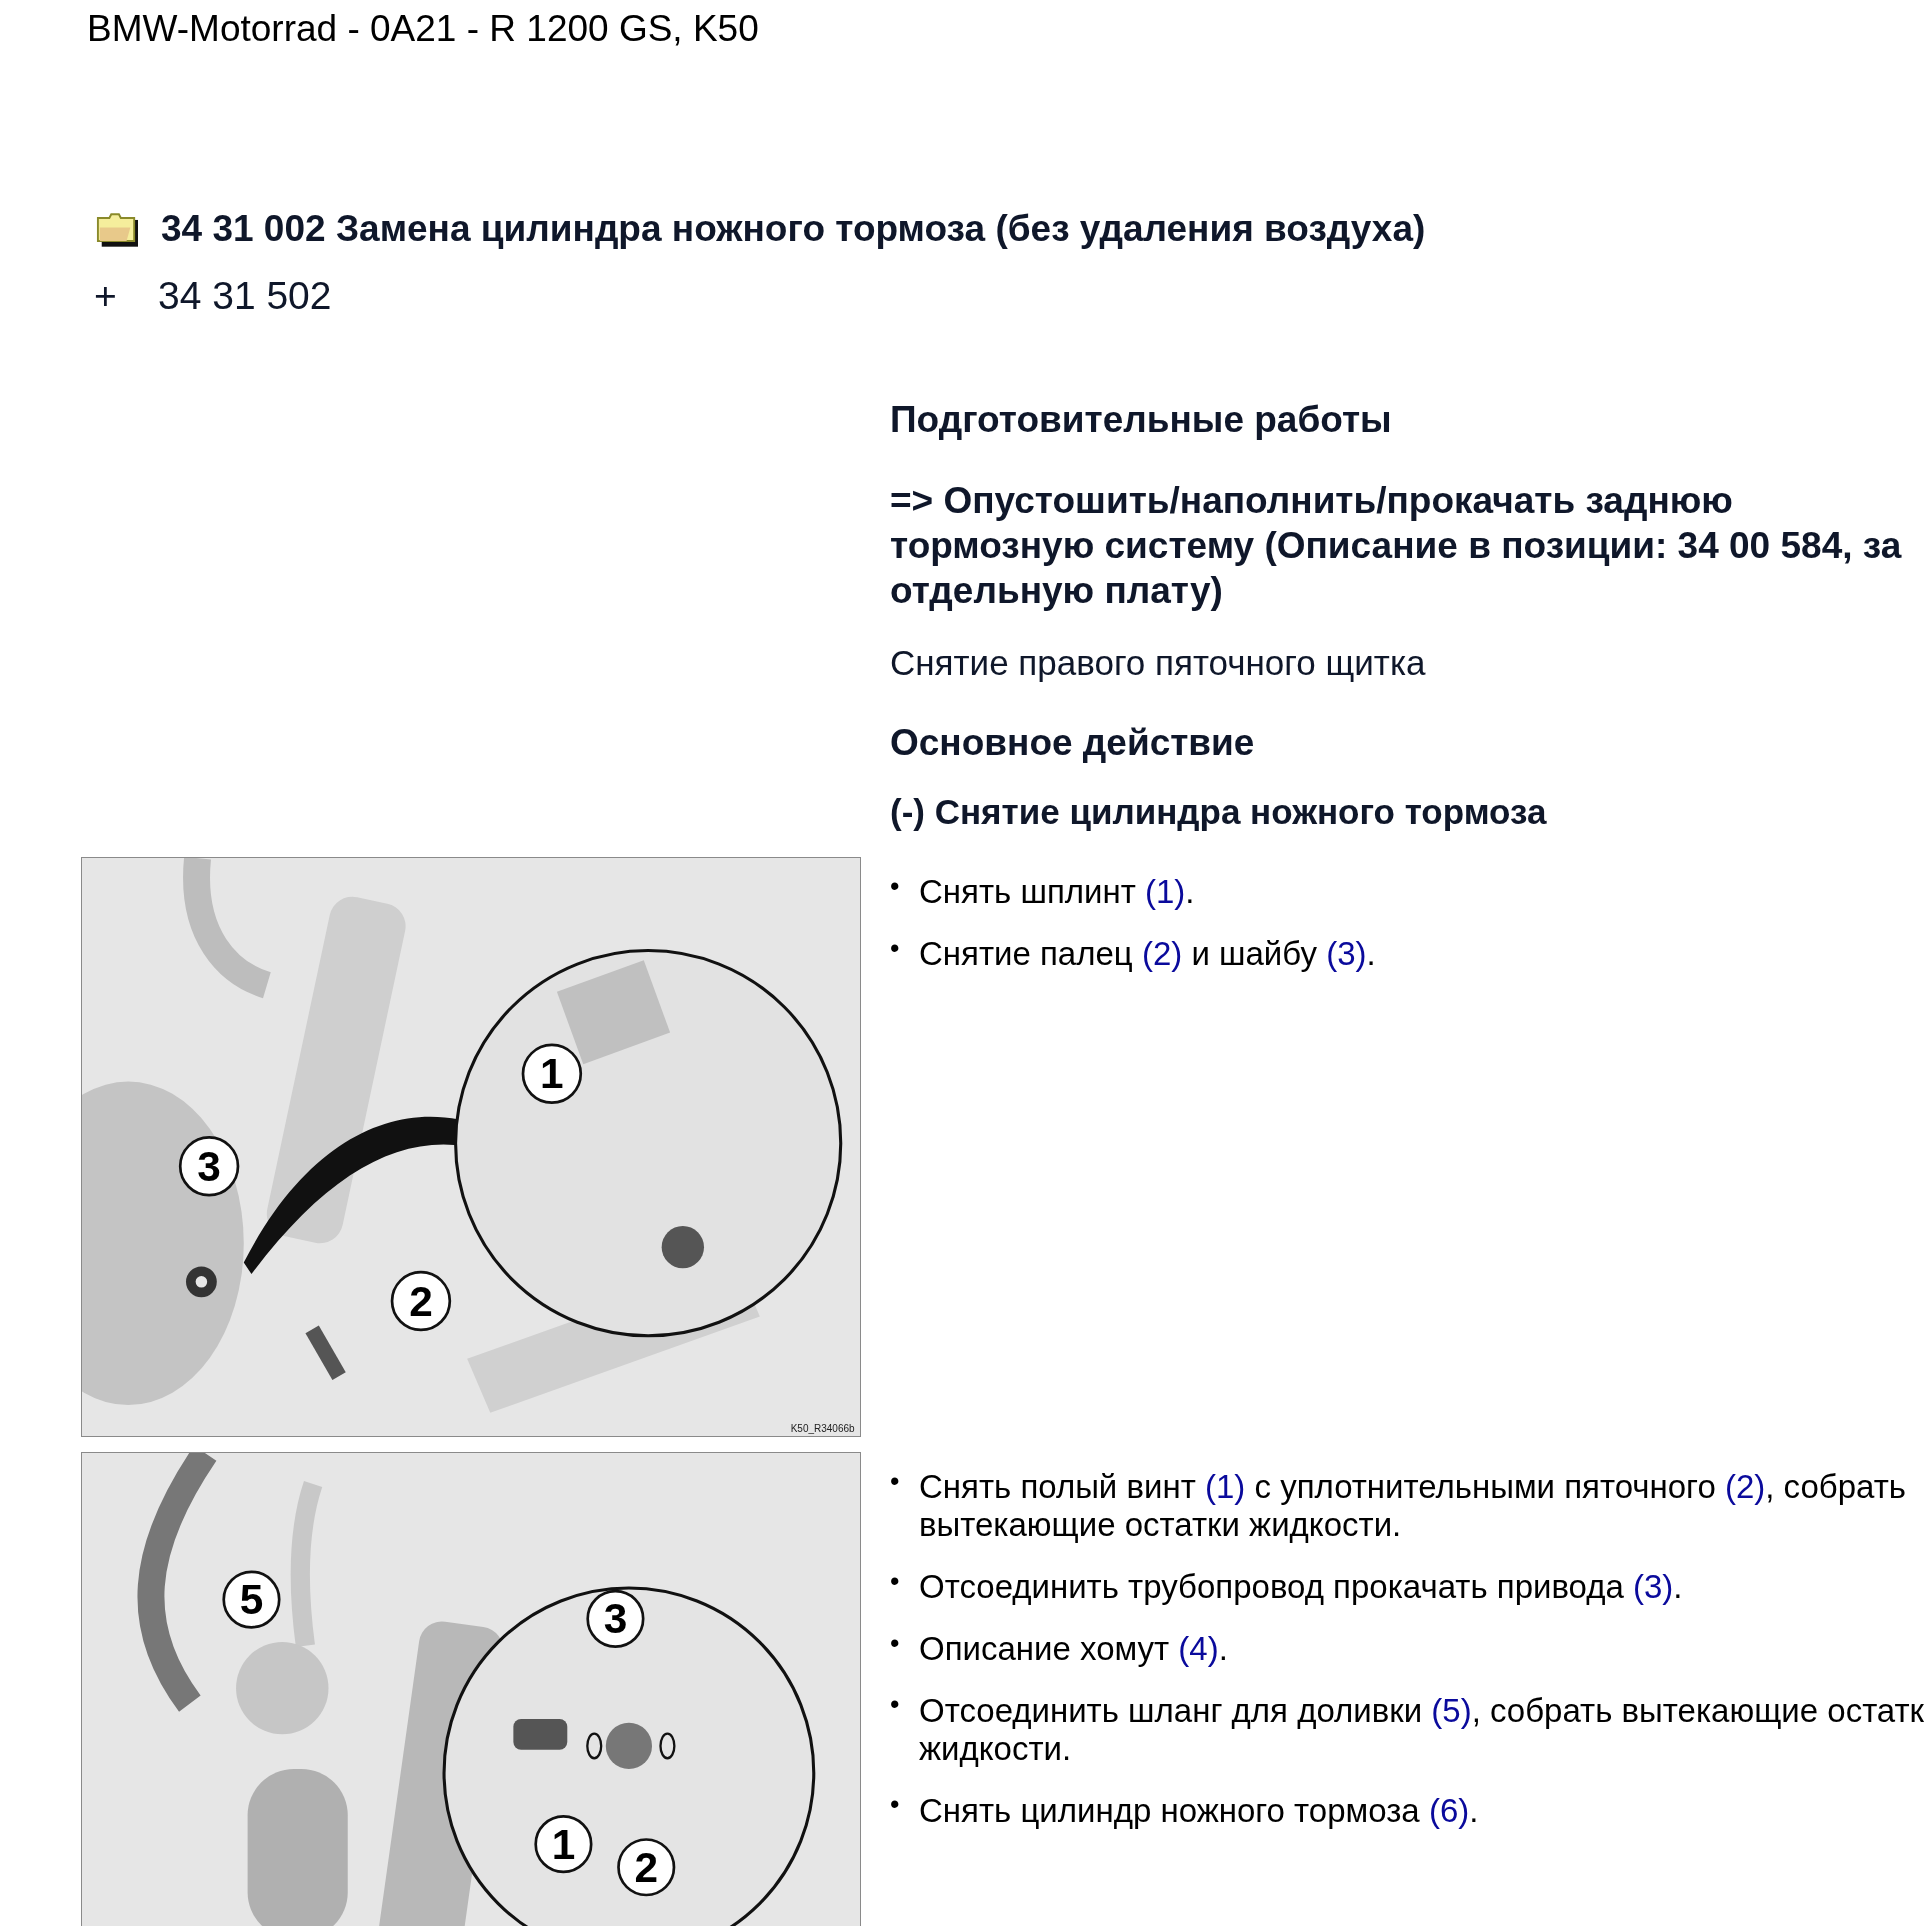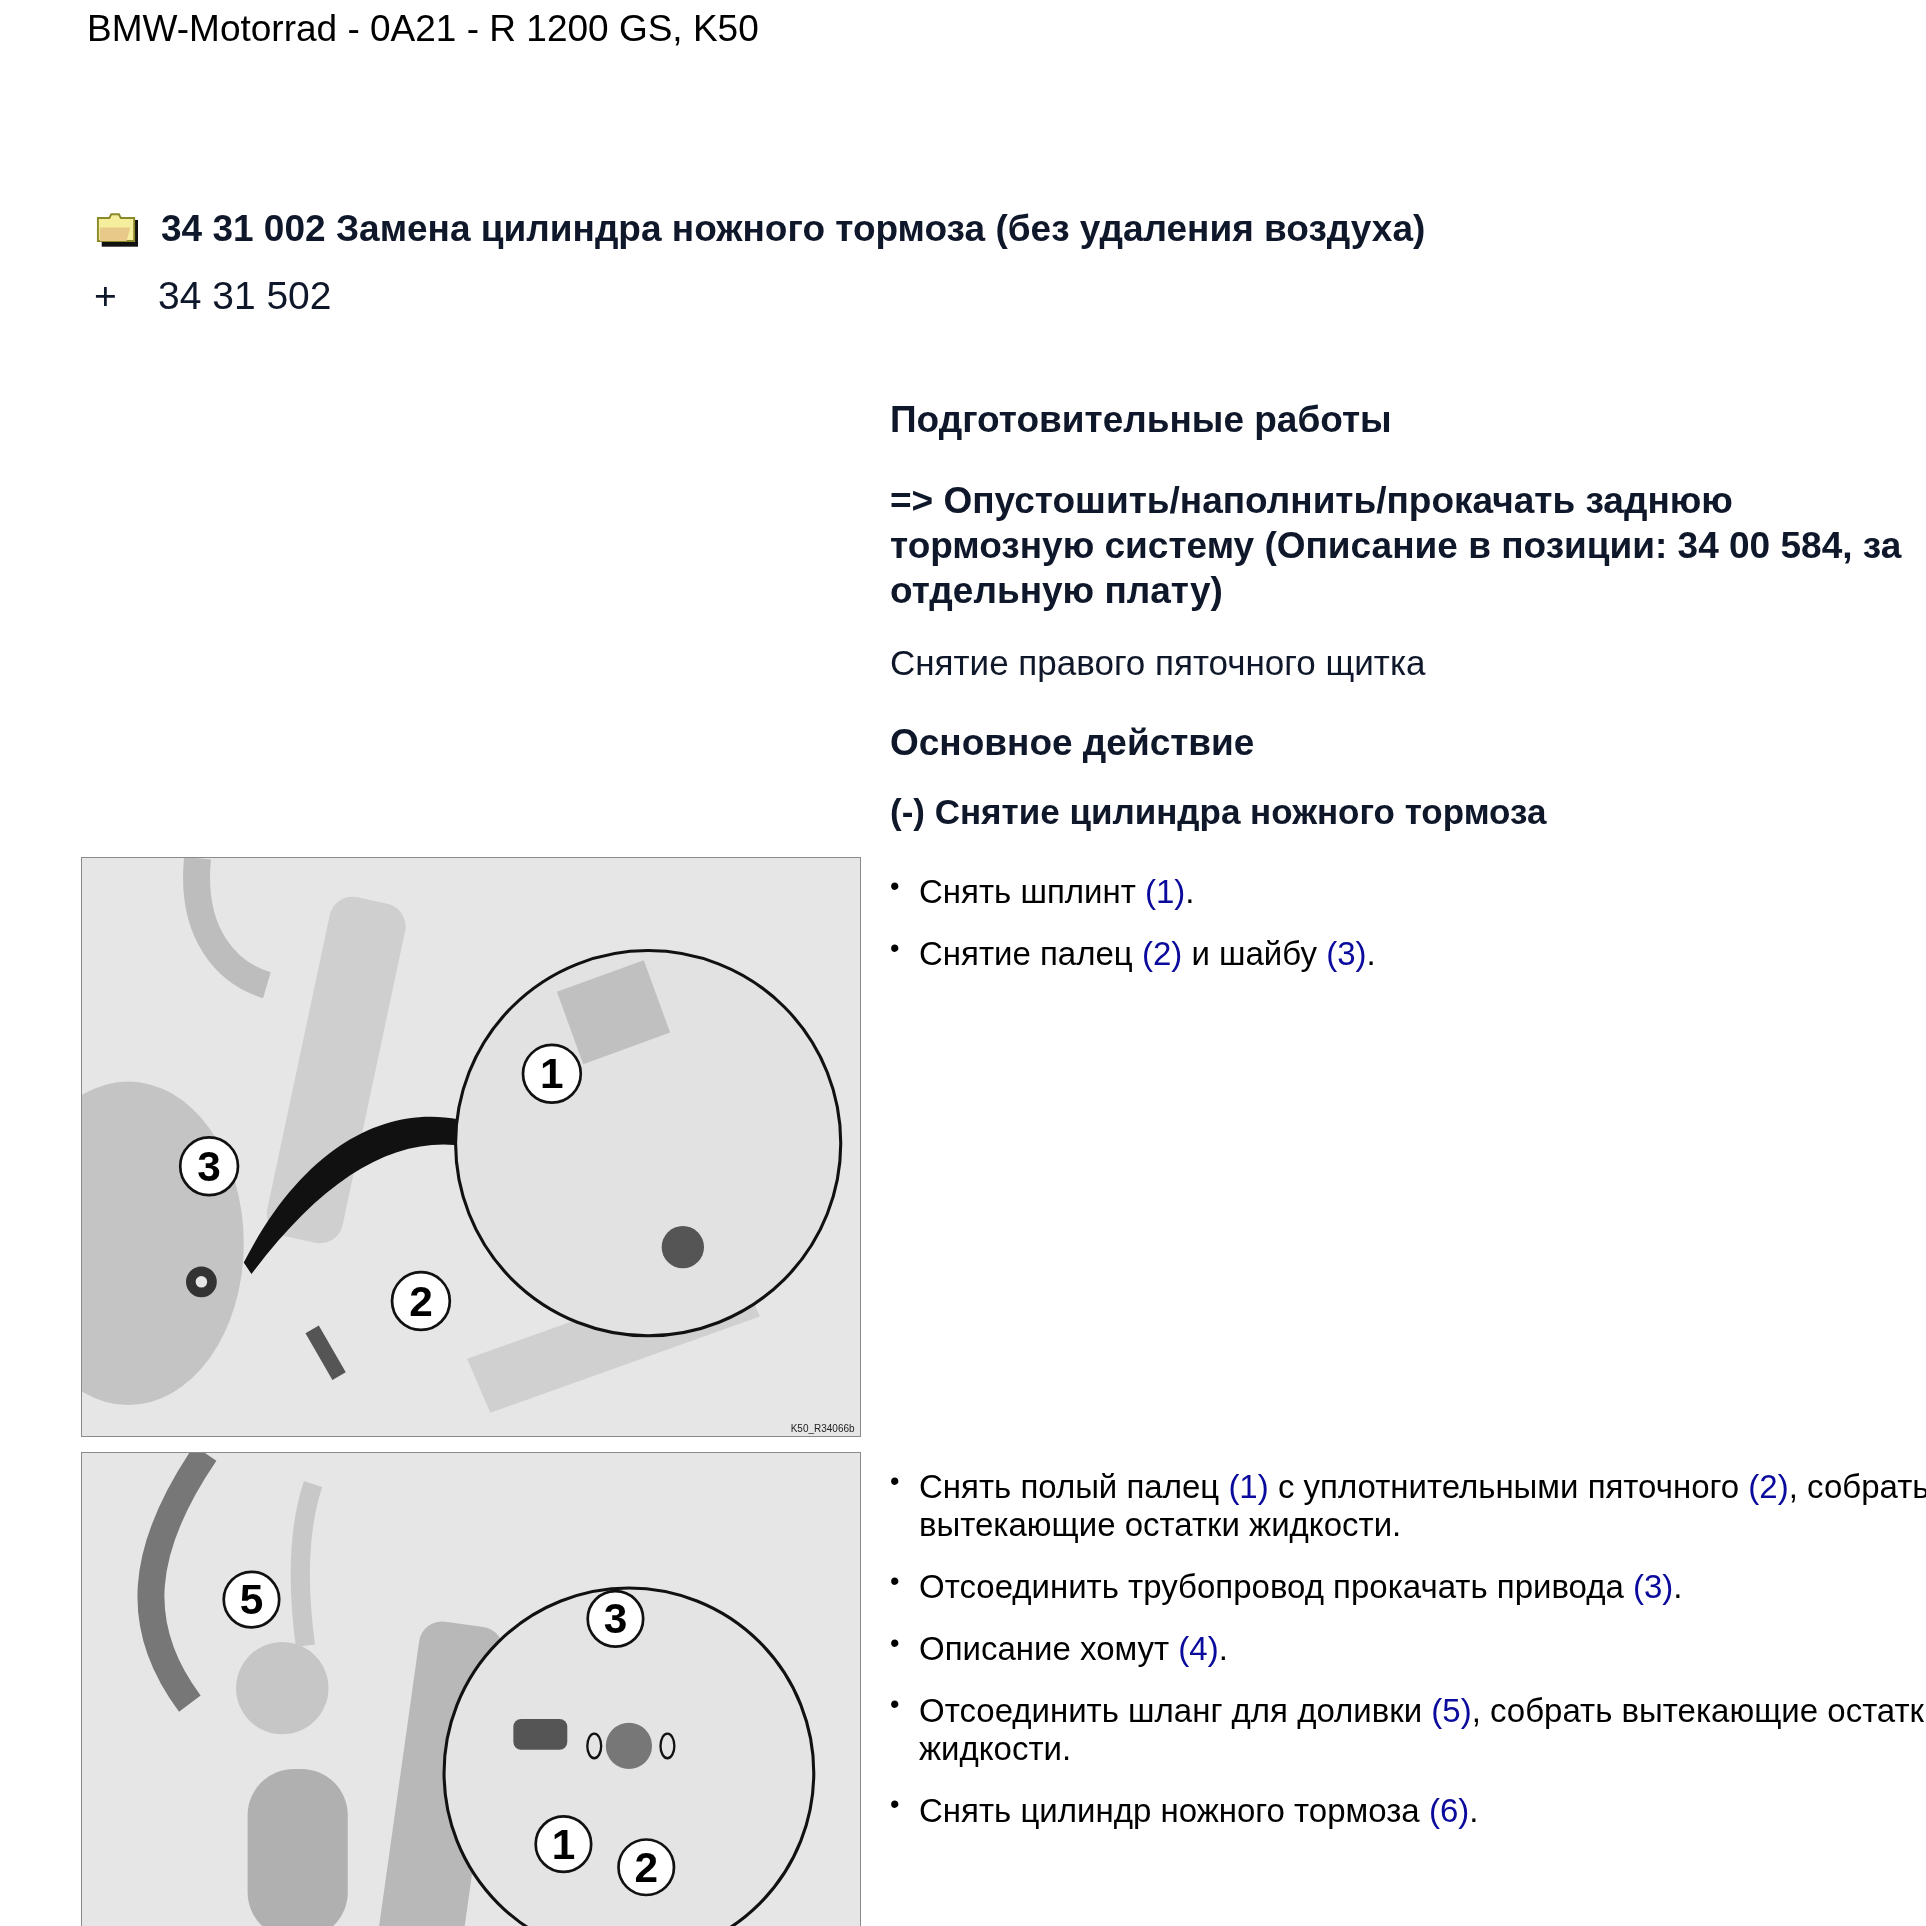--- a/index.html
+++ b/index.html
@@ -125,20 +125,20 @@
           <circle cx="990" cy="1485" r="72" fill="#fff" stroke="#111" stroke-width="7"></circle>
           <text x="990" y="1523">6</text>
         </g>
     </g>
   </svg>
 
 </div>
 
 <div class="abs col" style="top:1468px;width:1059px;">
   <ul class="steps">
-    <li><span>Снять полый палец </span><span class="ref">(1)</span><span> с уплотнительными пяточного </span><span class="ref">(2)</span><span>, собрать вытекающие остатки жидкости.</span></li>
+    <li><span>Снять полый винт </span><span class="ref">(1)</span><span> с уплотнительными пяточного </span><span class="ref">(2)</span><span>, собрать вытекающие остатки жидкости.</span></li>
     <li><span>Отсоединить трубопровод прокачать привода </span><span class="ref">(3)</span><span>.</span></li>
     <li><span>Описание хомут </span><span class="ref">(4)</span><span>.</span></li>
     <li><span>Отсоединить шланг для доливки </span><span class="ref">(5)</span><span>, собрать вытекающие остатки жидкости.</span></li>
     <li><span>Снять цилиндр ножного тормоза </span><span class="ref">(6)</span><span>.</span></li>
   </ul>
 </div>
 
 
 </body></html>

